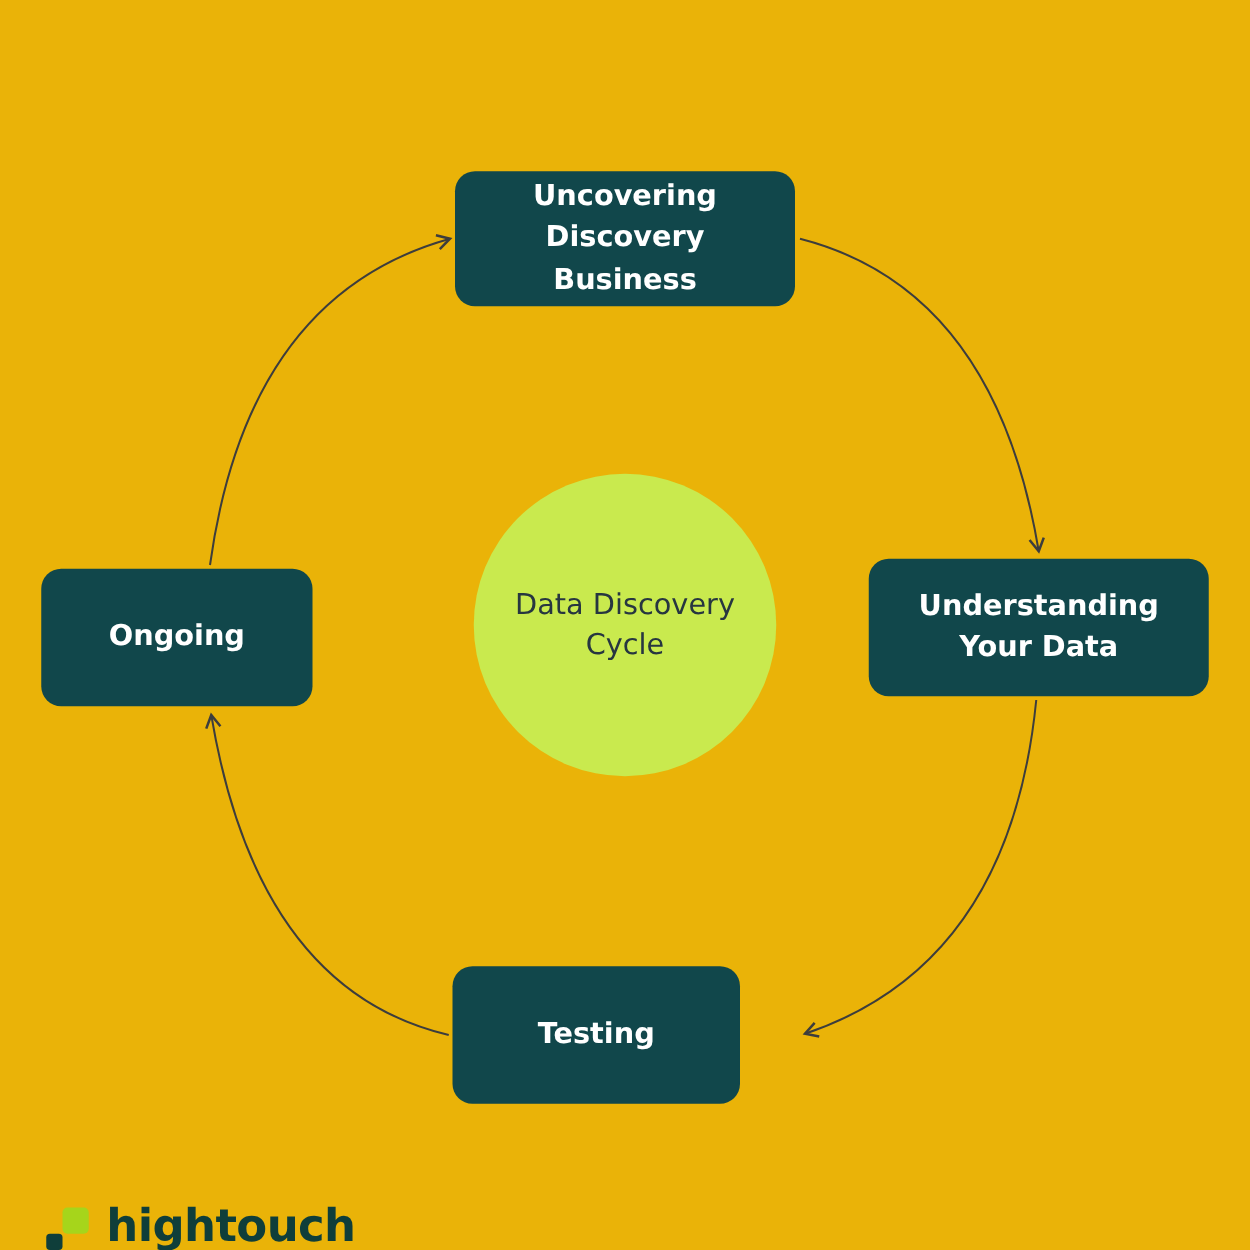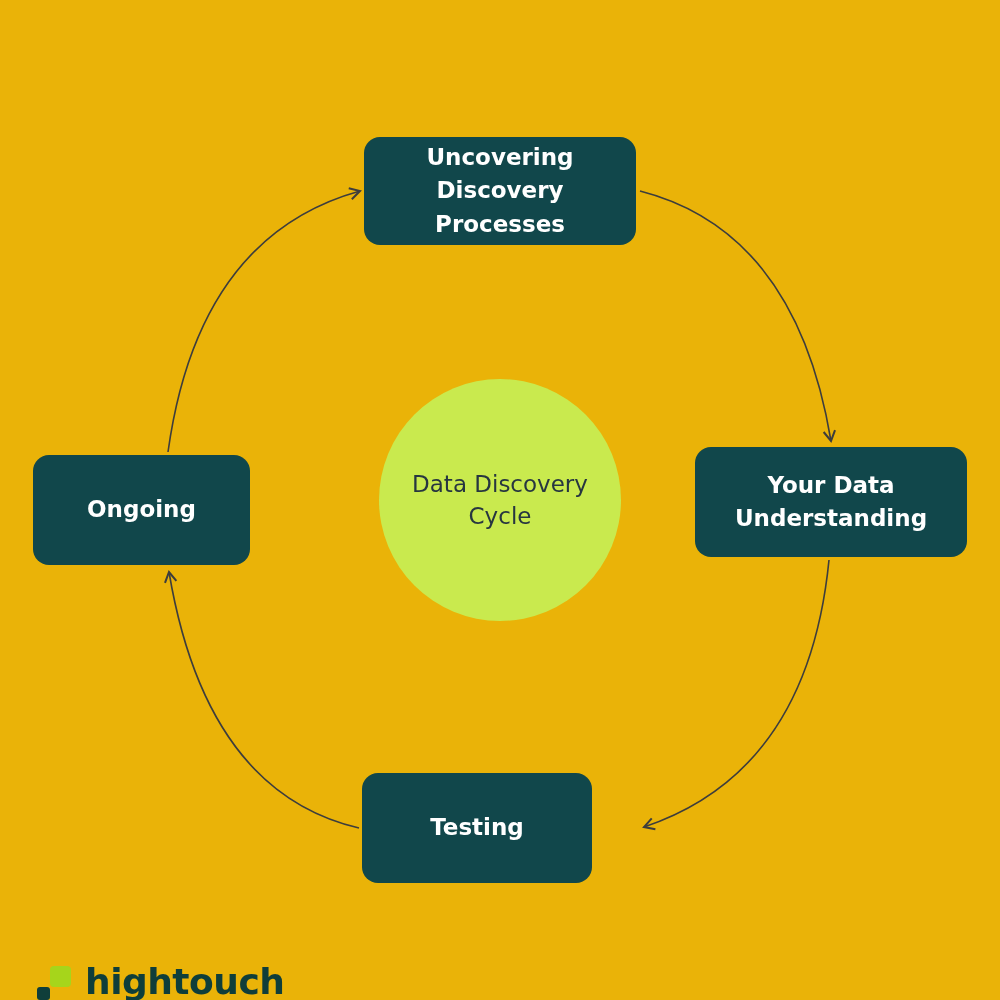--- a/index.html
+++ b/index.html
@@ -102,26 +102,26 @@
     </defs>
     <path d="M 640 191 Q 796 231 831 441" fill="none" stroke="#3d3d3d" stroke-width="1.6" marker-end="url(#arrowhead)"></path>
     <path d="M 829 560 Q 808 772 644 827" fill="none" stroke="#3d3d3d" stroke-width="1.6" marker-end="url(#arrowhead)"></path>
     <path d="M 359 828 Q 206 792 169 572" fill="none" stroke="#3d3d3d" stroke-width="1.6" marker-end="url(#arrowhead)"></path>
     <path d="M 168 452 Q 198 236 360 191" fill="none" stroke="#3d3d3d" stroke-width="1.6" marker-end="url(#arrowhead)"></path>
   </svg>
 
   <div class="node node-top">
     <span>Uncovering</span>
     <span>Discovery</span>
-    <span>Processes</span>
+    <span>Business</span>
   </div>
 
   <div class="node node-right">
+    <span>Understanding</span>
     <span>Your Data</span>
-    <span>Understanding</span>
   </div>
 
   <div class="node node-bottom">
     <span>Testing</span>
   </div>
 
   <div class="node node-left">
     <span>Ongoing</span>
   </div>
 

